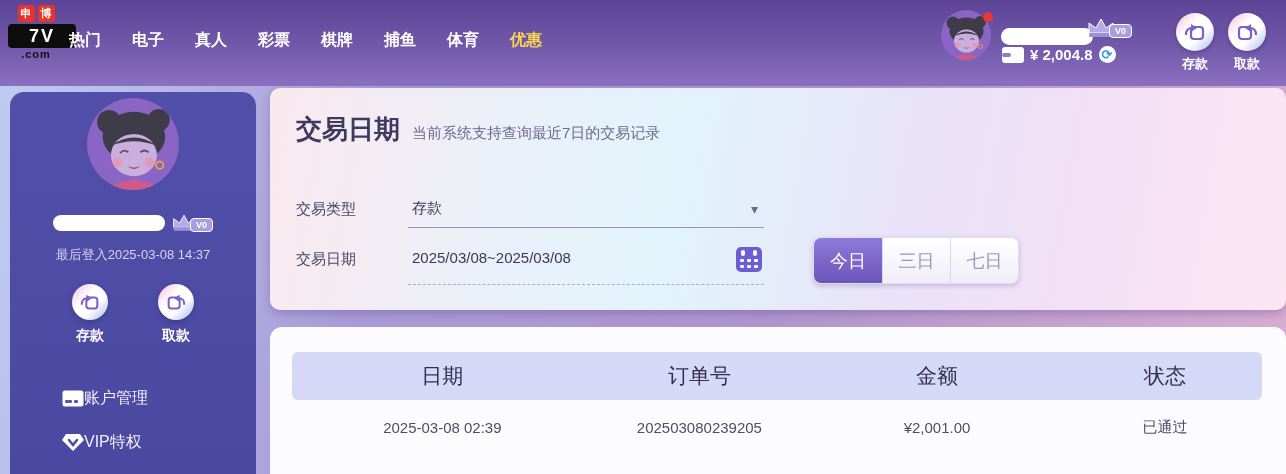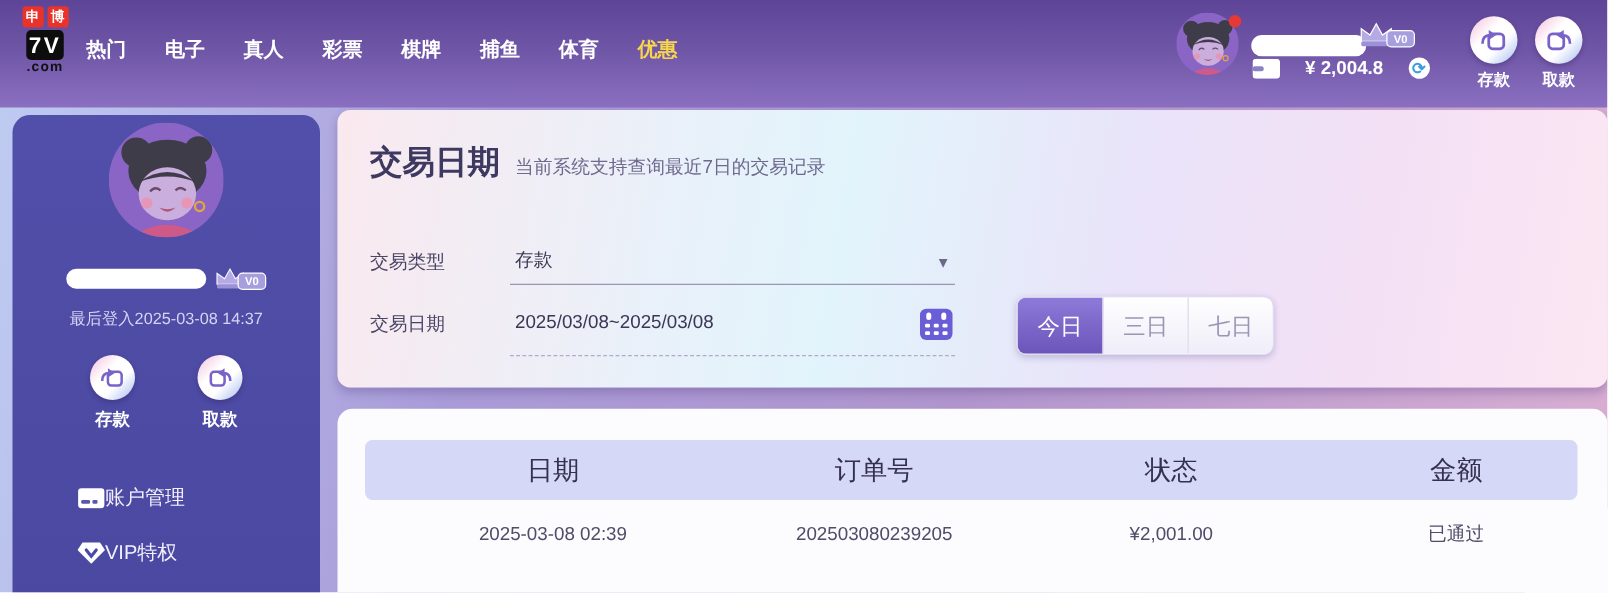--- a/index.html
+++ b/index.html
@@ -7,40 +7,40 @@
   #app { position:relative; width:1286px; height:474px; overflow:hidden;
          background:linear-gradient(100deg,#bfcdf2 0%,#a99bd8 30%,#b095cd 60%,#d9aed2 100%); }
 
   
   .nav { position:absolute; left:0; top:0; width:100%; height:86px;
          background:linear-gradient(180deg,#5e4496 0%,#7157a8 50%,#8b70c1 100%); }
   .logo { position:absolute; left:8px; top:5px; width:56px; text-align:center; cursor:pointer; }
   .logo-badges { display:flex; justify-content:center; gap:3px; }
   .logo-badges span { width:17px; height:17px; background:#e8332a; color:#fff; font-size:11px;
          font-weight:bold; border-radius:3px; display:flex; align-items:center; justify-content:center; }
-  .logo-7v { margin:2px auto 0; width:30px; height:24px; background:#0d0d0d; border-radius:4px;
+  .logo-7v { margin:2px auto 0; width:68px; height:24px; background:#0d0d0d; border-radius:4px;
          color:#fff; font-size:18px; font-weight:bold; letter-spacing:2px;
          display:flex; align-items:center; justify-content:center; }
   .logo-com { color:#111; font-size:11px; font-weight:bold; letter-spacing:1px; }
   .nav-menu { position:absolute; left:68px; top:0; height:80px; display:flex; align-items:center; gap:29px; }
   .nav-item { width:34px; color:#fff; font-size:16px; font-weight:bold; text-align:center;
          cursor:pointer; white-space:nowrap; }
   .nav-item.active { color:#f7d64d; }
 
   .nav-avatar { position:absolute; left:941px; top:10px; width:50px; height:50px; border-radius:50%;
          overflow:hidden; cursor:pointer; }
   .red-dot { position:absolute; left:983px; top:12px; width:10px; height:10px; border-radius:50%;
          background:#e53935; }
   .user-pill { position:absolute; left:1001px; top:28px; width:92px; height:17px; background:#fff;
          border-radius:9px; }
   .crown-wrap { position:absolute; left:1086px; top:17px; display:flex; align-items:flex-end; }
   .vip-badge { margin-left:-7px; margin-bottom:1px; min-width:23px; height:14px; background:#a79ede;
          border:1px solid #fff; border-radius:4px; color:#fff; font-size:9px; font-weight:bold;
          display:flex; align-items:center; justify-content:center; padding:0 2px; }
-  .balance-row { position:absolute; left:1002px; top:46px; display:flex; align-items:center; gap:20px;text-align:right; }
+  .balance-row { position:absolute; left:1002px; top:46px; display:flex; align-items:center; gap:6px;text-align:right; }
   .balance-text { color:#fff; font-size:15px; font-weight:bold; }
   .refresh-btn { width:17px; height:17px; border-radius:50%; background:#fff; color:#3d9be0;
          font-size:13px; font-weight:bold; display:flex; align-items:center; justify-content:center;
          cursor:pointer; }
   .nav-action { position:absolute; top:13px; width:48px; text-align:center; cursor:pointer; }
   .circ { width:38px; height:38px; border-radius:50%; margin:0 auto;
          background:linear-gradient(135deg,#f2bedb 0%,#ffffff 38%,#ffffff 62%,#a4b9ef 100%);
          display:flex; align-items:center; justify-content:center; box-shadow:0 2px 4px rgba(50,30,90,.35); }
   .act-lbl { margin-top:4px; color:#fff; font-size:13px; font-weight:bold; }
   .withdraw-glyph { transform:scaleX(-1); }
@@ -281,22 +281,22 @@
       <div class="range-btn active">今日</div>
       <div class="range-btn">三日</div>
       <div class="range-btn">七日</div>
     </div>
   </div>
 
   <div class="card2">
     <div class="table-header tgrid">
       <div>日期</div>
       <div>订单号</div>
+      <div>金额</div>
       <div>状态</div>
-      <div>金额</div>
     </div>
     <div class="table-row tgrid">
       <div>2025-03-08 02:39</div>
       <div>202503080239205</div>
       <div>¥2,001.00</div>
       <div>已通过</div>
     </div>
   </div>
 
 </div>

